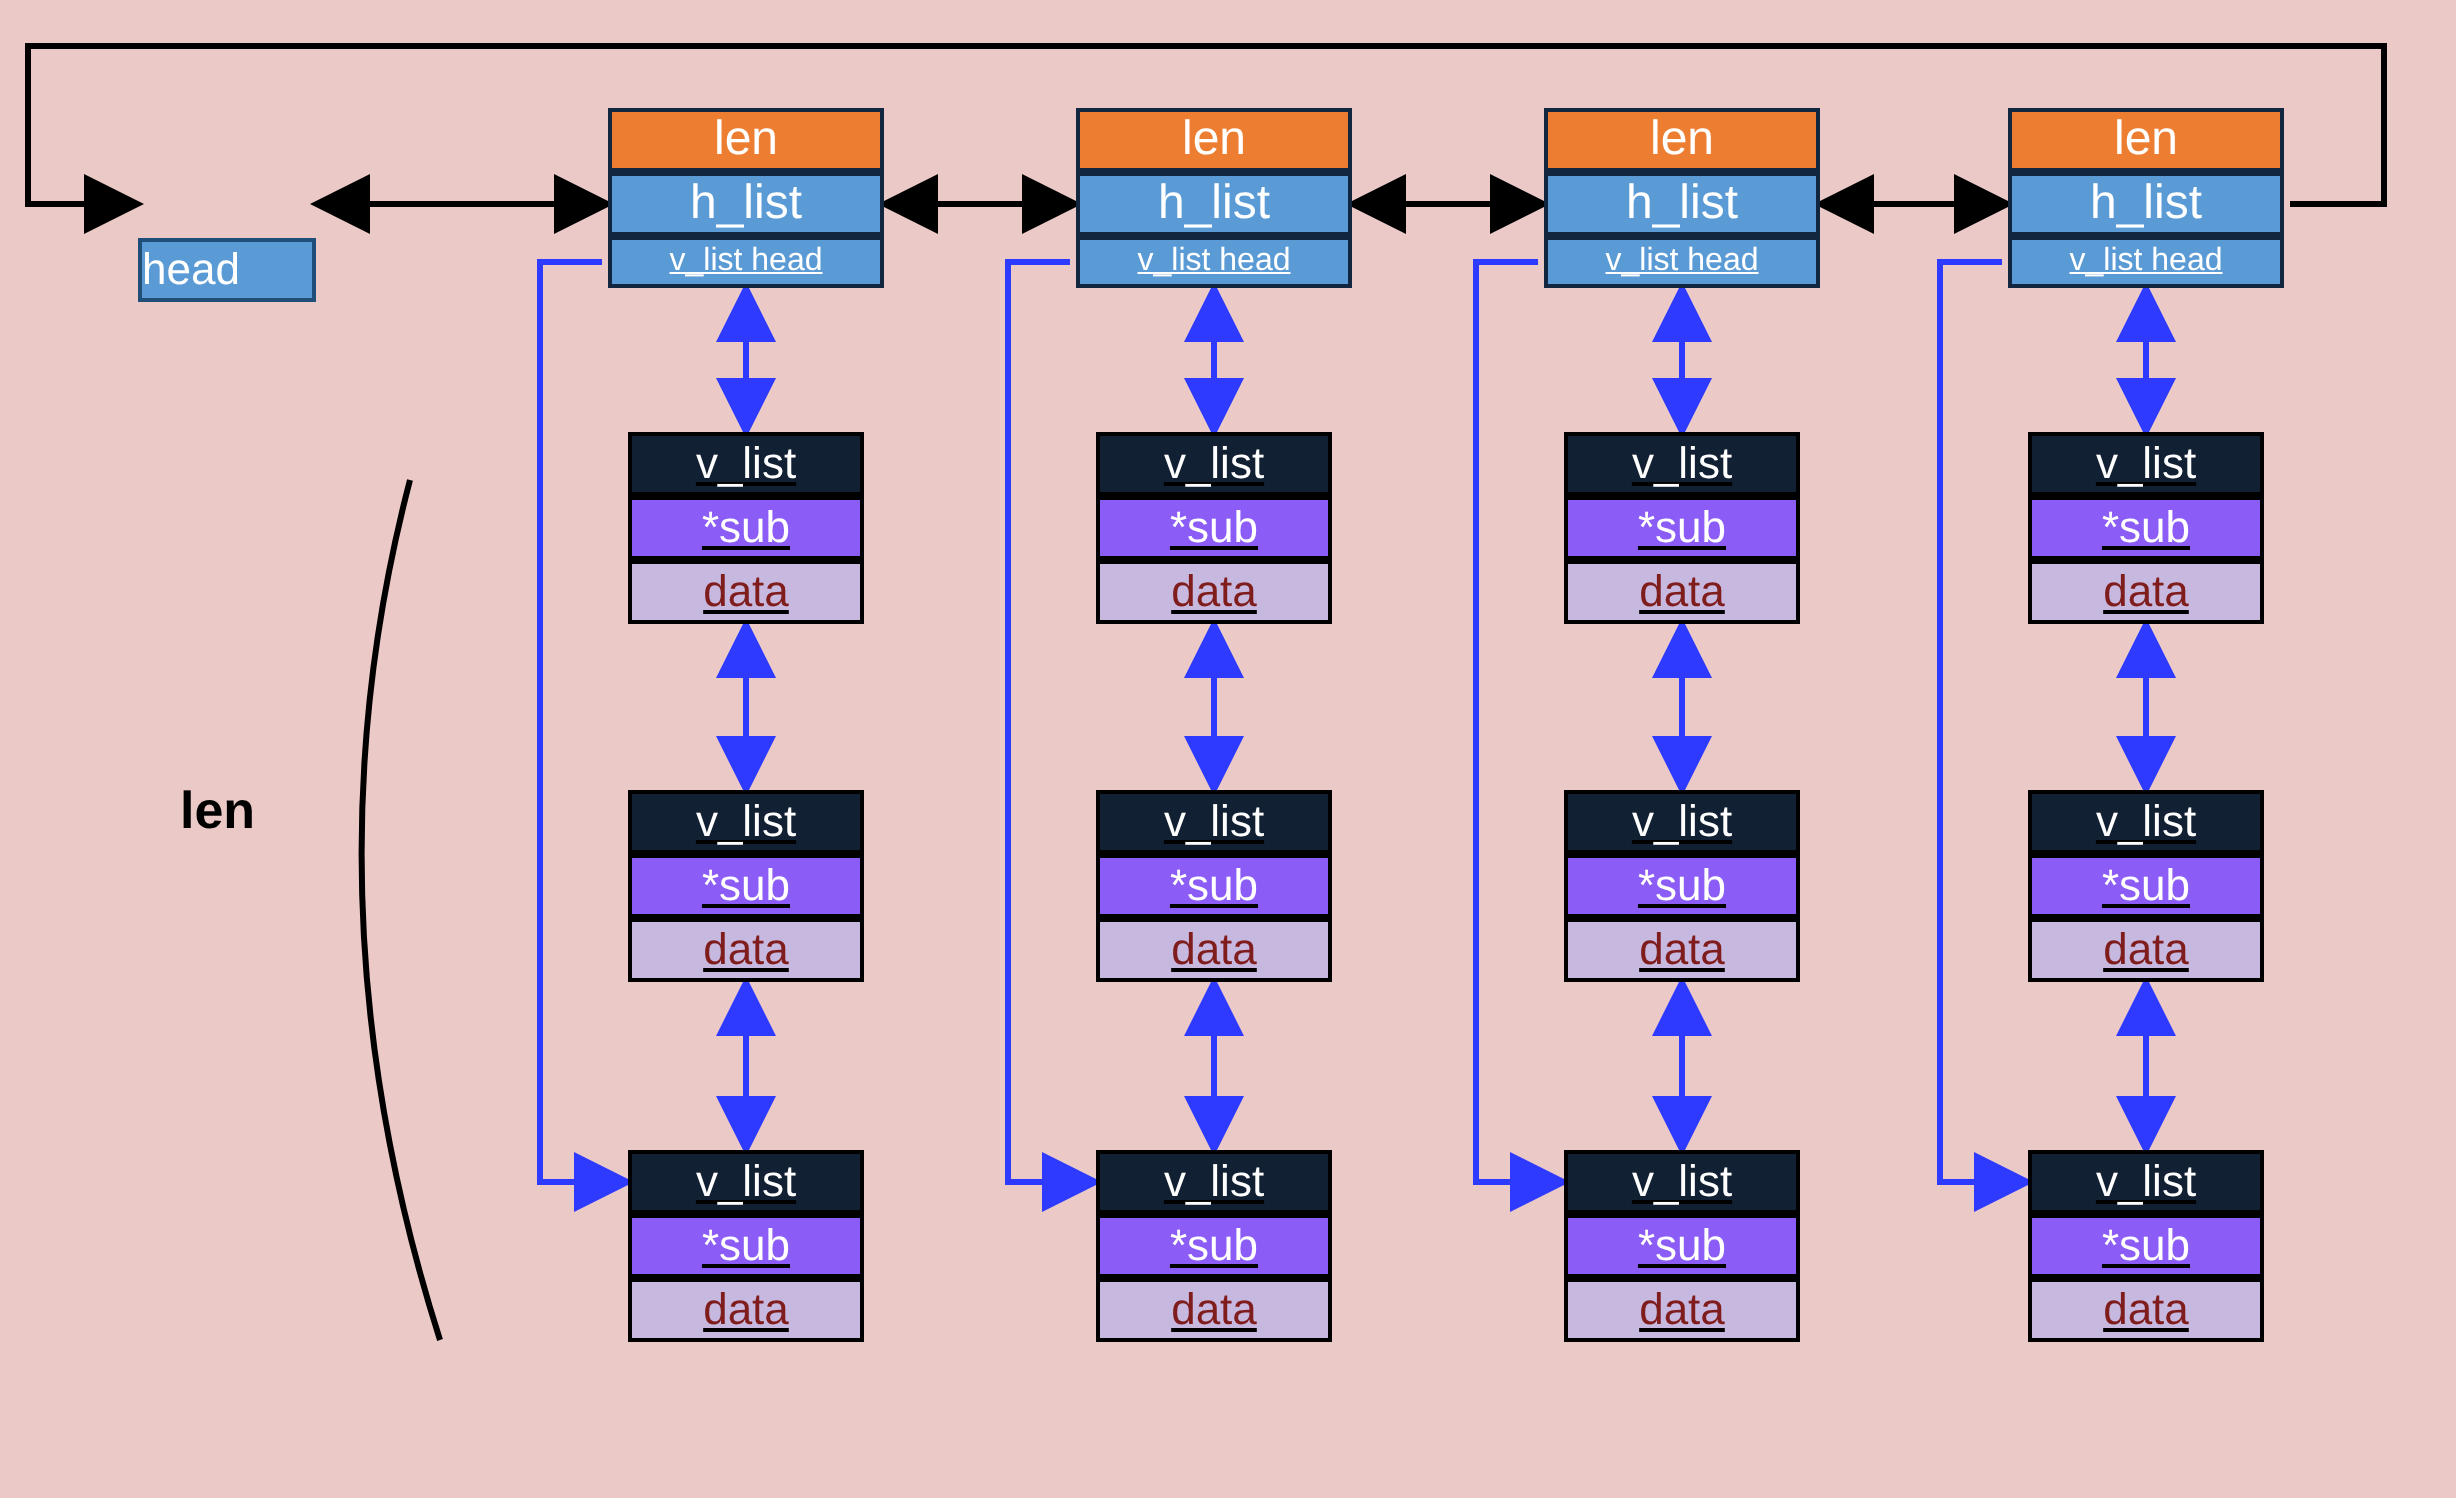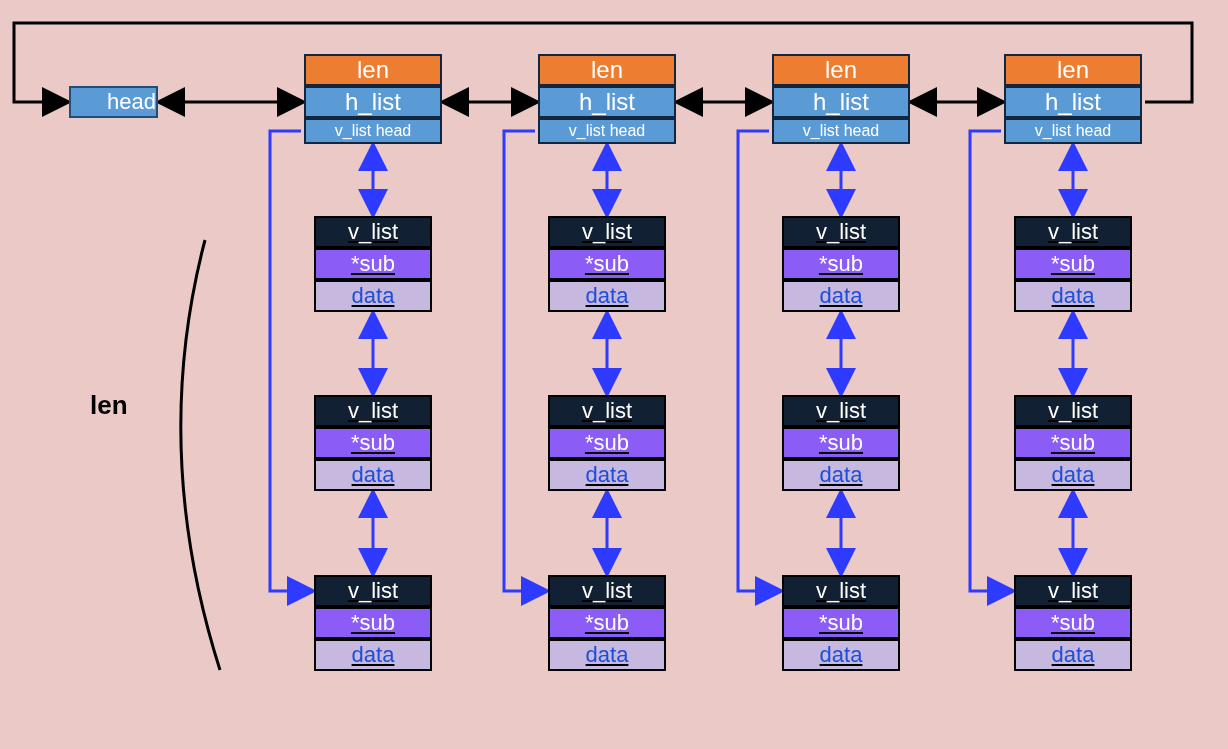--- a/index.html
+++ b/index.html
@@ -12,49 +12,50 @@
   }
   svg.overlay {
     position:absolute; left:0; top:0; width:1228px; height:749px;
     pointer-events:none;
   }
   .box {
     position:absolute;
     border:2px solid #12273f;
     text-align:center;
     line-height:1.1;
-    display:flex; align-items:center; justify-content:flex-end;
+    display:flex; align-items:center; justify-content:flex-start;
     font-size:22px;
+    margin-top:33px;
   }
   .head-box {
     background:#5b9bd5; color:#fff;
     border:2px solid #1f4e79;
     font-size:22px;
   }
   .header-group { position:absolute; }
   .hdr {
     border:2px solid #12273f;
     text-align:center;
     display:flex; align-items:center; justify-content:center;
     color:#fff;
   }
   .hdr.len  { background:#ed7d31; font-size:24px; }
   .hdr.hlist{ background:#5b9bd5; font-size:24px; }
-  .hdr.vhead{ background:#5b9bd5; font-size:16px; }
+  .hdr.vhead{ background:#5b9bd5; font-size:16px;text-decoration:underline; }
 
   .node-group { position:absolute;text-decoration:underline; }
   .node-row {
     border:2px solid #000;
     text-align:center;
     display:flex; align-items:center; justify-content:center;
     color:#fff; font-size:22px;
   }
   .node-row.vlist { background:#122033; }
   .node-row.sub   { background:#8b5cf6; }
-  .node-row.data  { background:#c7b8e0; color:#1d4ed8; }
+  .node-row.data  { background:#c7b8e0; color:#7f1d1d; }
 
   .len-label {
     position:absolute; font-weight:bold; font-size:26px; color:#000;
   }
 </style>
 </head>
 <body>
 
 <div class="canvas" id="canvas">
 

